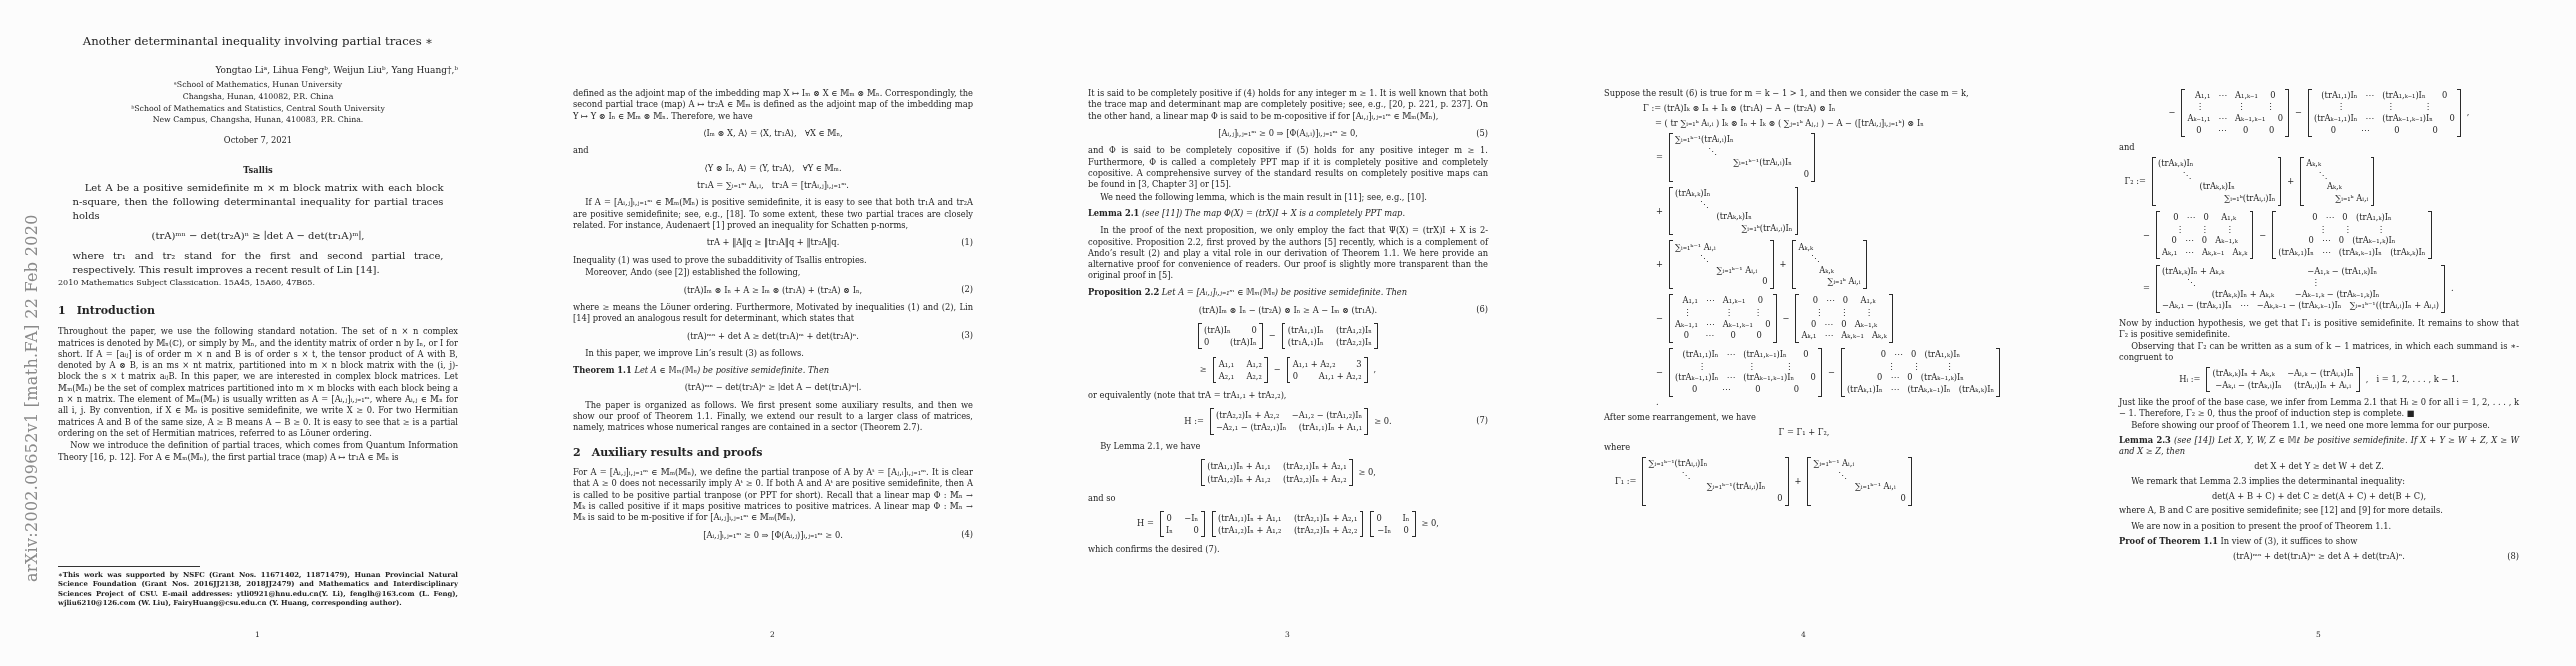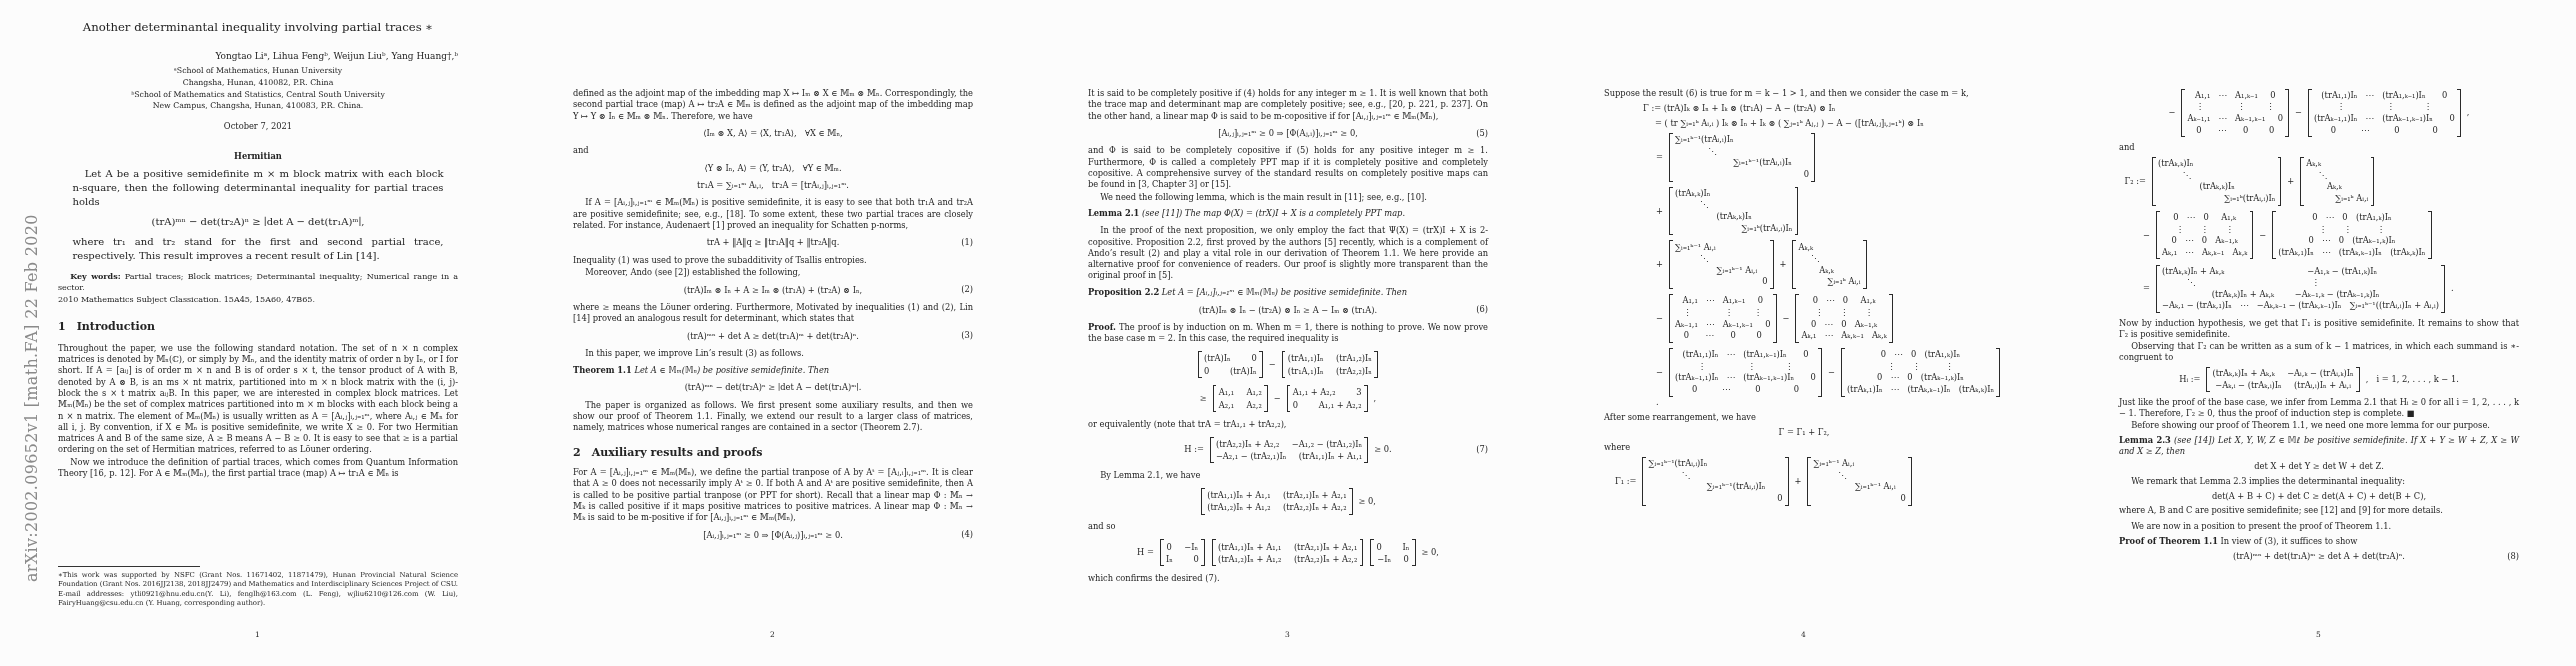--- a/index.html
+++ b/index.html
@@ -19,31 +19,31 @@
   .disp{position:relative;text-align:center;margin:6.1px 0;}
   .dispL{position:relative;text-align:left;margin:5px 0;}
   .eqno{position:absolute;right:0;top:50%;transform:translateY(-50%);}
   .mat{display:inline-block;vertical-align:middle;position:relative;padding:1.1px 6.1px;margin:0.6px 2.2px;text-align:center;}
   .mat::before{content:"";position:absolute;left:0;top:0;bottom:0;width:2.8px;border:0.7px solid #2a2a2a;border-right:none;}
   .mat::after{content:"";position:absolute;right:0;top:0;bottom:0;width:2.8px;border:0.7px solid #2a2a2a;border-left:none;}
   .mr{display:block;white-space:pre;line-height:1.48;}
   .diag .mr{text-align:left;}
   .op{display:inline-block;vertical-align:middle;margin:0 1.1px;}
   
-  .title{font-size:11.7px;text-align:center;margin:20px 0 0 0;line-height:1.3;}
+  .title{font-size:11.7px;text-align:center;margin:34px 0 0 0;line-height:1.3;}
   .authors{font-size:9px;text-align:right;margin:14.5px 0 0 0;}
   .affil{font-size:7.8px;text-align:center;line-height:1.5;}
   .date{font-size:8.3px;text-align:center;margin:9px 0 0 0;}
   .absh{font-size:8.3px;text-align:center;font-weight:bold;margin:19px 0 4.4px 0;}
   .absbody{margin:0 14.5px;font-size:10px;line-height:1.4;text-align:justify;}
   .kw{margin-top:7.8px;font-size:8px;}
   .msc{font-size:8px;}
   .sech{font-size:11px;font-weight:bold;margin:14.5px 0 7.8px 0;text-align:left;}
   .sech2{font-size:11px;font-weight:bold;margin:12.2px 0 6.7px 0;text-align:left;}
-  .footnote{position:absolute;left:58px;width:400px;top:566px;font-size:6.9px;line-height:1.37;text-align:justify;}
+  .footnote{position:absolute;left:58px;width:400px;top:566px;font-size:6.9px;line-height:1.37;text-align:justify;font-weight:bold;}
   .fnrule{width:142px;border-top:0.7px solid #333;margin-bottom:3.9px;}
   .pageno{position:absolute;left:0;width:100%;top:630px;text-align:center;font-size:7.5px;}
   .stamp{
     position:absolute;left:22px;top:582px;transform-origin:0 0;transform:rotate(-90deg);
     font-family:"DejaVu Serif","DejaVu Sans",serif;font-size:16px;color:#8a8a8a;
     letter-spacing:0.3px;white-space:nowrap;
   }
   
   .tight .disp,.tight .dispL{margin:3.9px 0;}
   .tight .mr{line-height:1.4;}
@@ -56,27 +56,26 @@
 
 <div class="page" id="pg1">
   <div class="content" style="padding-top:0;">
     <div class="title">Another determinantal inequality involving partial traces  ∗</div>
     <div class="authors">Yongtao Liᵃ, Lihua Fengᵇ, Weijun Liuᵇ, Yang Huang†,ᵇ</div>
     <div class="affil" style="margin-top:3.3px;">ᵃSchool of Mathematics, Hunan University</div>
     <div class="affil">Changsha, Hunan, 410082, P.R. China</div>
     <div class="affil">ᵇSchool of Mathematics and Statistics, Central South University</div>
     <div class="affil">New Campus, Changsha, Hunan, 410083, P.R. China.</div>
     <div class="date">October 7, 2021</div>
-    <div class="absh">Hermitian</div>
+    <div class="absh">Tsallis</div>
     <div class="absbody">
       <p class="para ind">Let A be a positive semidefinite m × m block matrix with each block n-square, then the following determinantal inequality for partial traces holds</p>
       <div class="disp"><span>(trA)ᵐⁿ − det(tr₂A)ⁿ ≥ ∣det A − det(tr₁A)ᵐ∣,</span></div>
       <p class="para">where tr₁ and tr₂ stand for the first and second partial trace, respectively. This result improves a recent result of Lin [14].</p>
     </div>
-    <p class="para kw ind"><span class="b">Key words:</span><span> Partial traces; Block matrices; Determinantal inequality; Numerical range in a sector.</span></p>
     <p class="para msc">2010 Mathematics Subject Classication. 15A45, 15A60, 47B65.</p>
     <div class="sech">1 Introduction</div>
     <p class="para">Throughout the paper, we use the following standard notation. The set of n × n complex matrices is denoted by 𝕄ₙ(ℂ), or simply by 𝕄ₙ, and the identity matrix of order n by Iₙ, or I for short. If A = [aᵢⱼ] is of order m × n and B is of order s × t, the tensor product of A with B, denoted by A ⊗ B, is an ms × nt matrix, partitioned into m × n block matrix with the (i, j)-block the s × t matrix aᵢⱼB. In this paper, we are interested in complex block matrices. Let 𝕄ₘ(𝕄ₙ) be the set of complex matrices partitioned into m × m blocks with each block being a n × n matrix. The element of 𝕄ₘ(𝕄ₙ) is usually written as A = [Aᵢ,ⱼ]ᵢ,ⱼ₌₁ᵐ, where Aᵢ,ⱼ ∈ 𝕄ₙ for all i, j. By convention, if X ∈ 𝕄ₙ is positive semidefinite, we write X ≥ 0. For two Hermitian matrices A and B of the same size, A ≥ B means A − B ≥ 0. It is easy to see that ≥ is a partial ordering on the set of Hermitian matrices, referred to as Löuner ordering.</p>
     <p class="para ind">Now we introduce the definition of partial traces, which comes from Quantum Information Theory [16, p. 12]. For A ∈ 𝕄ₘ(𝕄ₙ), the first partial trace (map) A ↦ tr₁A ∈ 𝕄ₙ is</p>
   </div>
   <div class="footnote">
     <div class="fnrule"></div>
     <span>∗This work was supported by NSFC (Grant Nos. 11671402, 11871479), Hunan Provincial Natural Science Foundation (Grant Nos. 2016JJ2138, 2018JJ2479) and Mathematics and Interdisciplinary Sciences Project of CSU. E-mail addresses: ytli0921@hnu.edu.cn(Y. Li), fenglh@163.com (L. Feng), wjliu6210@126.com (W. Liu), FairyHuang@csu.edu.cn (Y. Huang, corresponding author).</span>
   </div>
   <div class="pageno">1</div>
@@ -110,21 +109,20 @@
 <div class="page" id="pg3">
   <div class="content">
     <p class="para">It is said to be completely positive if (4) holds for any integer m ≥ 1. It is well known that both the trace map and determinant map are completely positive; see, e.g., [20, p. 221, p. 237]. On the other hand, a linear map Φ is said to be m-copositive if for [Aᵢ,ⱼ]ᵢ,ⱼ₌₁ᵐ ∈ 𝕄ₘ(𝕄ₙ),</p>
     <div class="disp"><span>[Aᵢ,ⱼ]ᵢ,ⱼ₌₁ᵐ ≥ 0 ⇒ [Φ(Aⱼ,ᵢ)]ᵢ,ⱼ₌₁ᵐ ≥ 0,</span><span class="eqno">(5)</span></div>
     <p class="para">and Φ is said to be completely copositive if (5) holds for any positive integer m ≥ 1. Furthermore, Φ is called a completely PPT map if it is completely positive and completely copositive. A comprehensive survey of the standard results on completely positive maps can be found in [3, Chapter 3] or [15].</p>
     <p class="para ind">We need the following lemma, which is the main result in [11]; see, e.g., [10].</p>
     <p class="para" style="margin-top:5.6px;"><span class="b">Lemma 2.1</span><span class="i"> (see [11]) The map Φ(X) = (trX)I + X is a completely PPT map.</span></p>
     <p class="para ind" style="margin-top:5.6px;">In the proof of the next proposition, we only employ the fact that Ψ(X) = (trX)I + X is 2-copositive. Proposition 2.2, first proved by the authors [5] recently, which is a complement of Ando’s result (2) and play a vital role in our derivation of Theorem 1.1. We here provide an alternative proof for convenience of readers. Our proof is slightly more transparent than the original proof in [5].</p>
     <p class="para" style="margin-top:5.6px;"><span class="b">Proposition 2.2</span><span class="i"> Let A = [Aᵢ,ⱼ]ᵢ,ⱼ₌₁ᵐ ∈ 𝕄ₘ(𝕄ₙ) be positive semidefinite. Then</span></p>
     <div class="disp"><span>(trA)Iₘ ⊗ Iₙ − (tr₂A) ⊗ Iₙ ≥ A − Iₘ ⊗ (tr₁A).</span><span class="eqno">(6)</span></div>
-    <p class="para"><span class="b">Proof.</span><span> The proof is by induction on m. When m = 1, there is nothing to prove. We now prove the base case m = 2. In this case, the required inequality is</span></p>
     <div class="disp">
       <span class="mat"><span class="mr">(trA)Iₙ   0</span><span class="mr">0   (trA)Iₙ</span></span>
       <span class="op">−</span>
       <span class="mat"><span class="mr">(trA₁,₁)Iₙ  (trA₁,₂)Iₙ</span><span class="mr">(tr₁A,₁)Iₙ  (trA₂,₂)Iₙ</span></span>
     </div>
     <div class="disp">
       <span class="op">≥</span>
       <span class="mat"><span class="mr">A₁,₁  A₁,₂</span><span class="mr">A₂,₁  A₂,₂</span></span>
       <span class="op">−</span>
       <span class="mat"><span class="mr">A₁,₁ + A₂,₂   3</span><span class="mr">0   A₁,₁ + A₂,₂</span></span>

